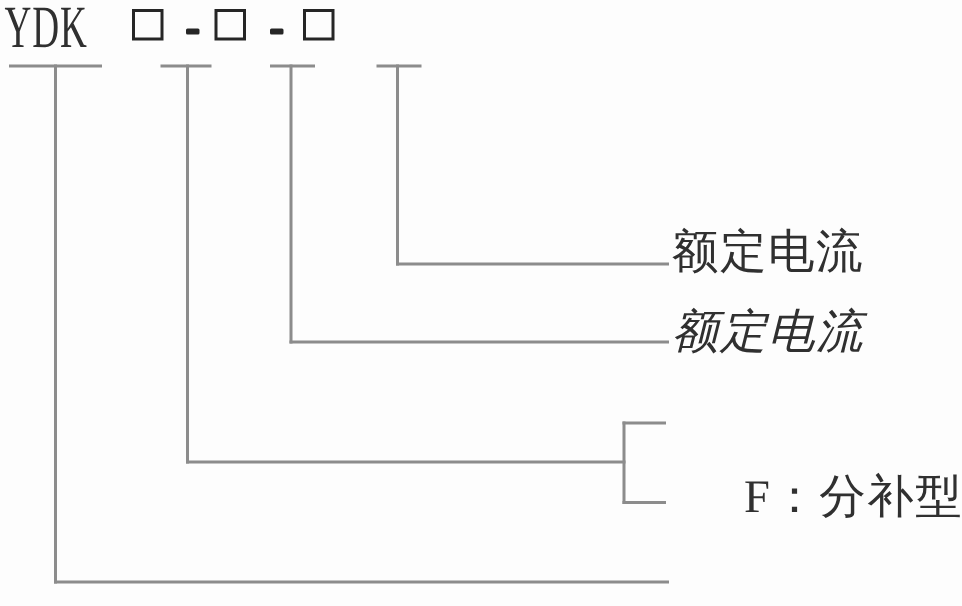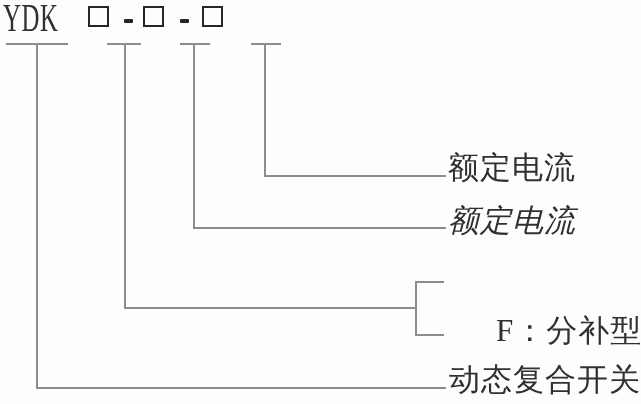--- a/index.html
+++ b/index.html
@@ -88,15 +88,14 @@
   <div class="line" style="left:124px; top:307px; width:293px; height:2px;"></div>
   <div class="line" style="left:36px;  top:387px; width:410px; height:2px;"></div>
 
   <div class="line" style="left:415px; top:281px; width:2px;  height:55px;"></div>
   <div class="line" style="left:415px; top:281px; width:29px; height:2px;"></div>
   <div class="line" style="left:415px; top:334px; width:29px; height:2px;"></div>
 
   <span class="label" style="left:448px; top:151px;">额定电流</span>
   <span class="label" style="left:448px; top:204px;font-style:italic;">额定电流</span>
   <span class="label" style="left:448px; top:314px;margin-left:48px;">F：分补型</span>
-  <span class="label" style="left:449px; top:363px;">动态复合开关</span>
 
 </div>
 
 </body></html>

